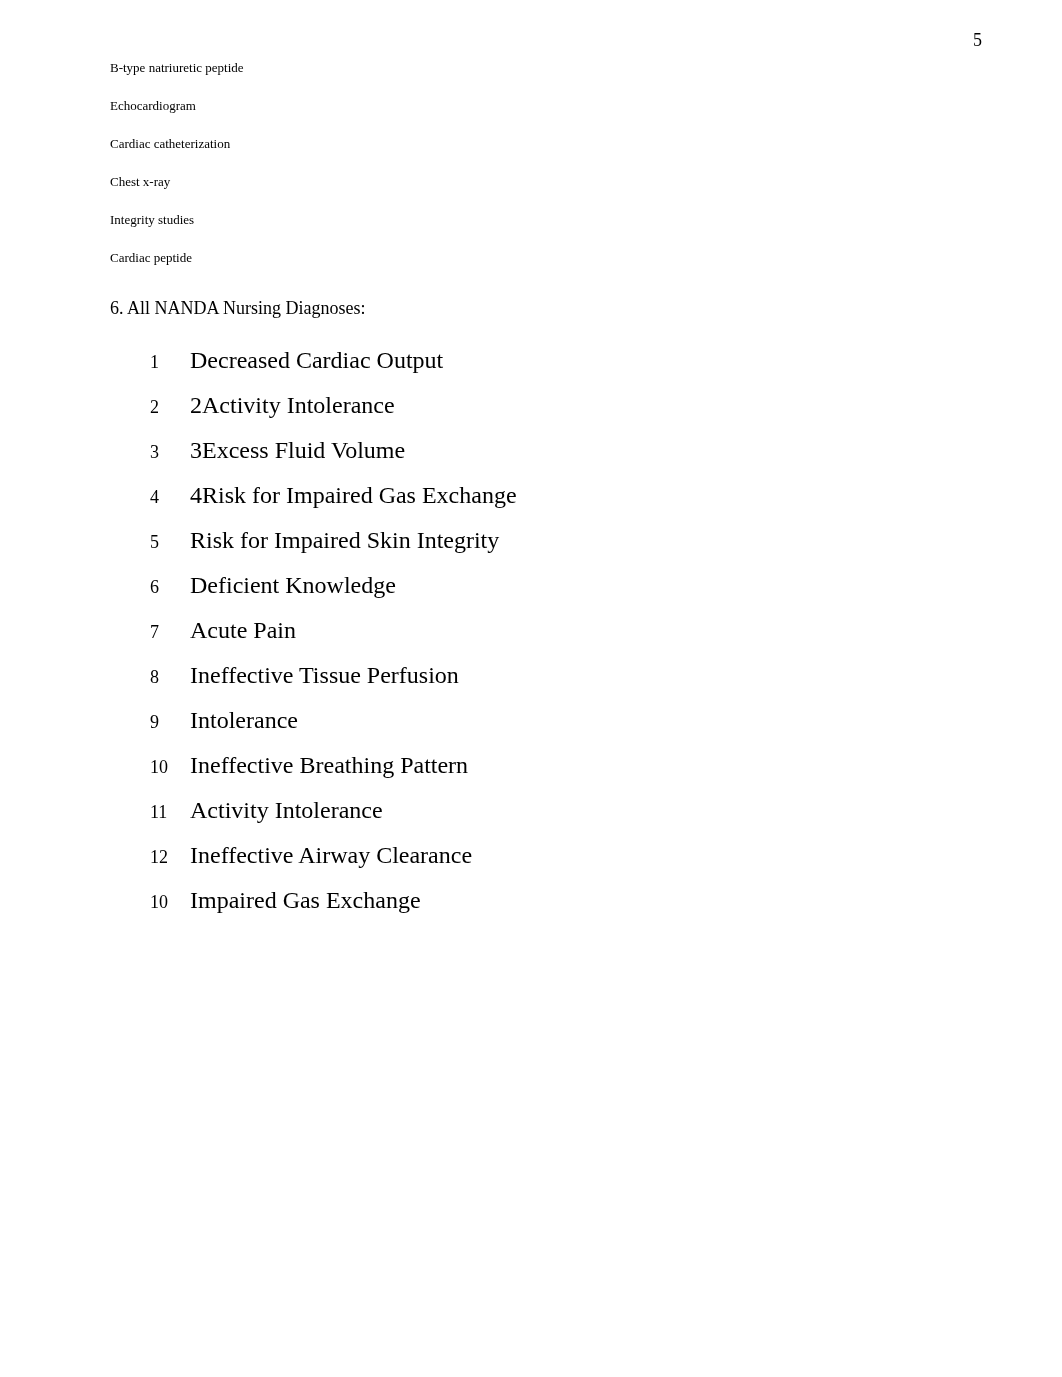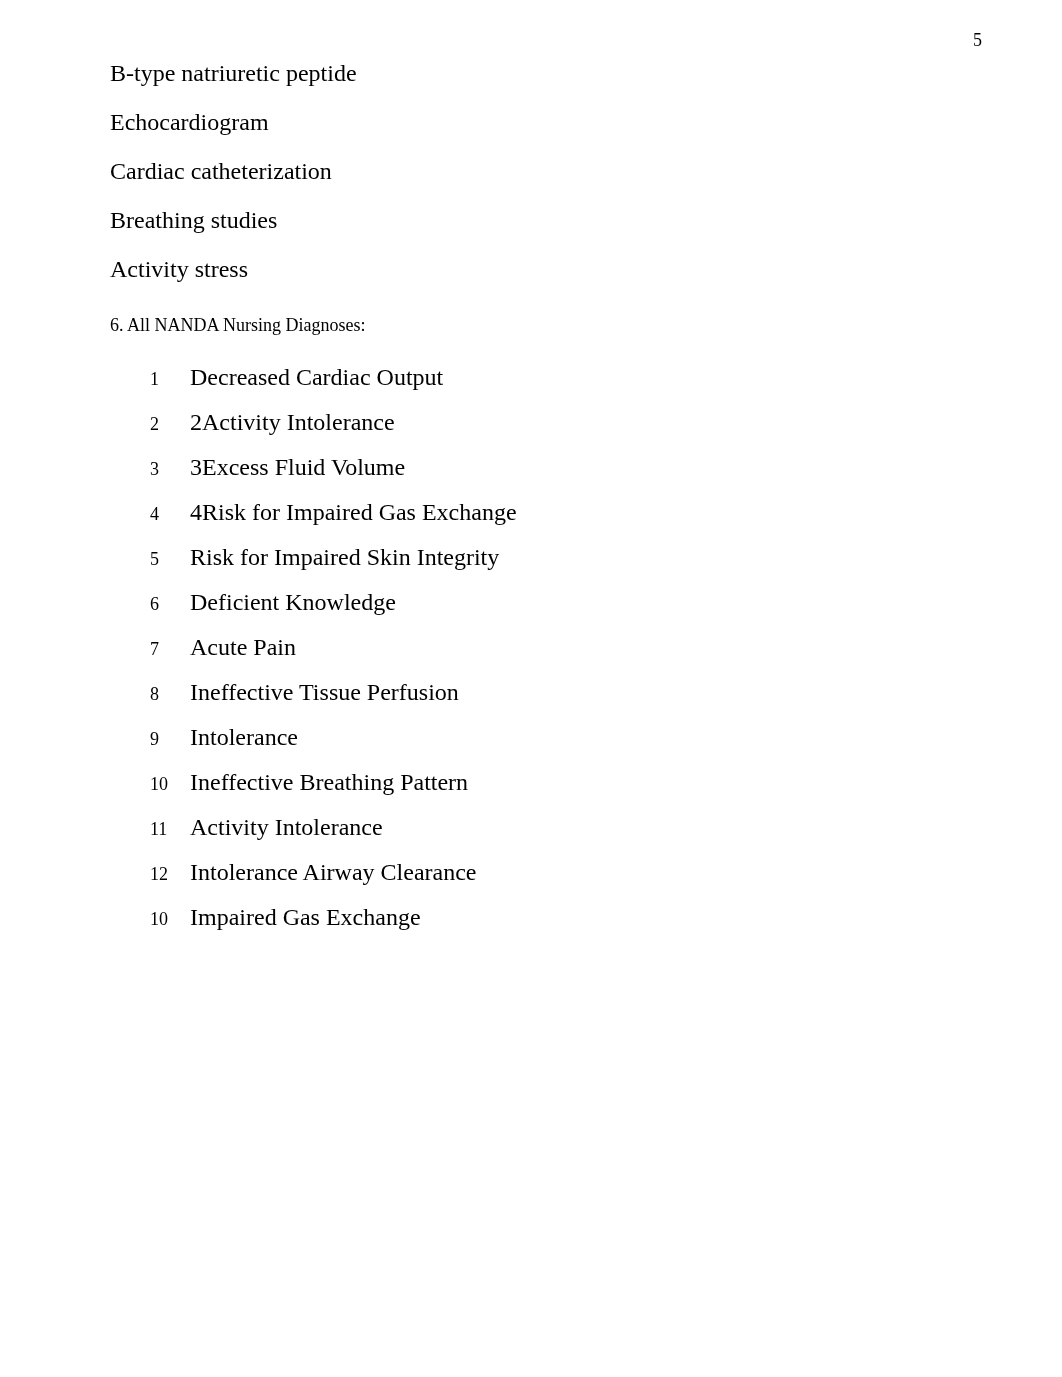--- a/index.html
+++ b/index.html
@@ -30,21 +30,21 @@
       font-size: 18px;
     }
 
     .study-list {
       list-style: none;
       margin-bottom: 32px;
     }
 
     .study-list li {
       margin-bottom: 22px;
-      font-size: 24px;
+      font-size: 13px;
     }
 
     .section-heading {
       margin-bottom: 28px;
       font-size: 18px;
     }
 
     .diagnoses-section {
       margin-top: 24px;
     }
@@ -76,22 +76,23 @@
 
 <div class="page-container">
 
   <span class="page-number">5</span>
 
   <ul class="study-list">
 
   <li>B-type natriuretic peptide</li>
       <li>Echocardiogram</li>
       <li>Cardiac catheterization</li>
-      <li>Breathing studies</li>
-      <li>Activity stress</li>
+      <li>Chest x-ray</li>
+      <li>Integrity studies</li>
+      <li>Cardiac peptide</li>
     </ul>
 
   <div class="diagnoses-section">
     <p class="section-heading">6.   All NANDA Nursing Diagnoses:</p>
     <ul class="diagnoses-list">
 
     <li>
           <span class="diag-number">1</span>
           <span class="diag-text">Decreased Cardiac Output</span>
         </li>
@@ -130,21 +131,21 @@
         <li>
           <span class="diag-number">10</span>
           <span class="diag-text">Ineffective Breathing Pattern</span>
         </li>
         <li>
           <span class="diag-number">11</span>
           <span class="diag-text">Activity Intolerance</span>
         </li>
         <li>
           <span class="diag-number">12</span>
-          <span class="diag-text">Intolerance Airway Clearance</span>
+          <span class="diag-text">Ineffective Airway Clearance</span>
         </li>
         <li>
           <span class="diag-number">10</span>
           <span class="diag-text">Impaired Gas Exchange</span>
         </li>
       </ul>
   </div>
 
 </div>
 

